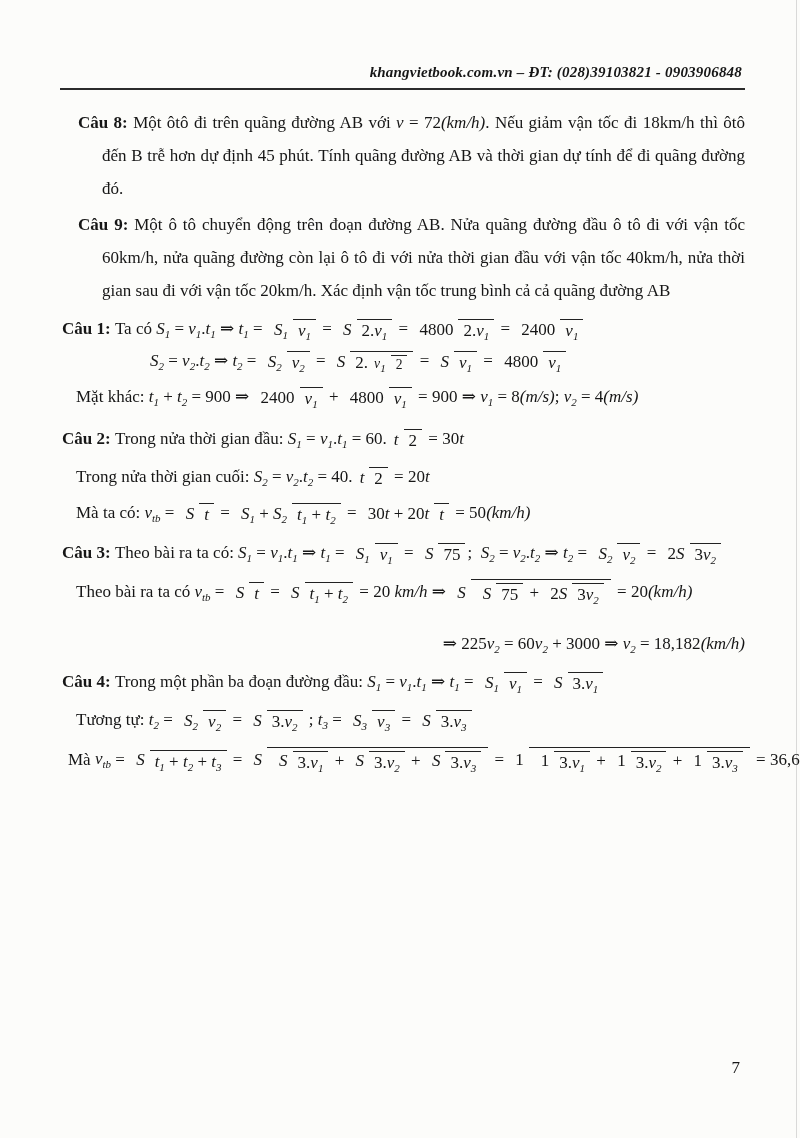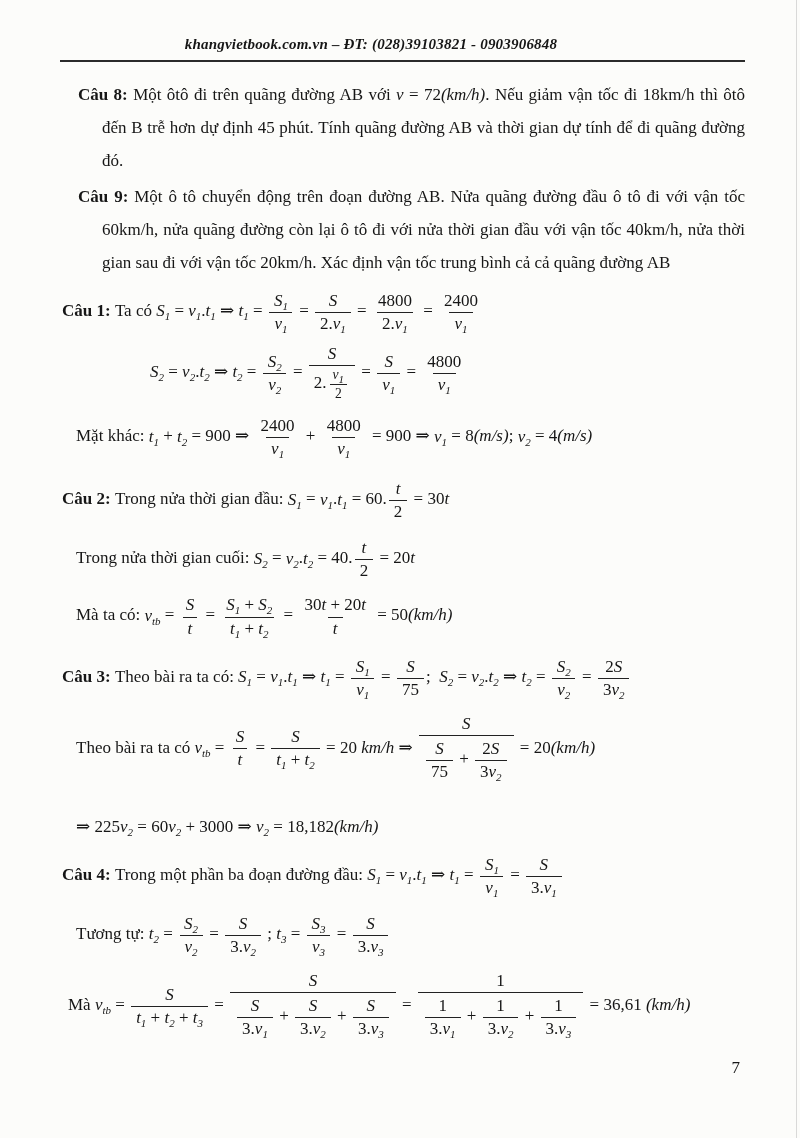--- a/index.html
+++ b/index.html
@@ -3,41 +3,41 @@
 <meta charset="utf-8">
 <style>
   html,body{margin:0;padding:0;}
   body{
     width:800px;height:1138px;position:relative;overflow:hidden;
     background:#fcfcfa;color:#161616;
     font-family:"Liberation Serif","DejaVu Serif",serif;
   }
   .page-edge{position:absolute;right:3px;top:0;height:100%;width:1px;background:rgba(60,60,60,.18);}
   .header-text{
-    text-align:center;font-style:italic;font-weight:bold;font-size:15px;
-    padding:36px 58px 7px 0;letter-spacing:.2px;
+    text-align:right;font-style:italic;font-weight:bold;font-size:15px;
+    padding:36px 58px 7px 0;letter-spacing:.2px;margin-top:28px;
   }
   .rule{border-bottom:2px solid #2b2b2b;margin:0 55px 0 60px;}
   .content{padding:16px 55px 0 62px;font-size:17px;}
   .para{
     text-align:justify;line-height:33px;margin:0 0 3px 16px;
     padding-left:24px;text-indent:-24px;
   }
   .heading{
     text-align:center;font-weight:bold;font-style:italic;
     font-size:18px;margin:16px 0 6px 0;
   }
   .fline{white-space:pre;margin-bottom:0;}
   .up{font-style:normal;}
   .bold{font-weight:bold;}
   .boldital{font-weight:bold;font-style:italic;}
   .var{font-style:italic;}
   sub{font-size:11px;line-height:0;font-style:italic;}
   .frac{
-    display:inline-flex;flex-direction:column;align-items:center;
+    display:inline-flex;flex-direction:row;align-items:center;
     vertical-align:middle;text-align:center;margin:2px 2px;line-height:1.18;
   }
   .frac .num{padding:0 5px 1px 5px;display:inline-block;}
   .frac .den{border-top:1.6px solid #222;padding:1px 5px 0 5px;display:inline-block;}
   .frac.sm{font-size:.8em;margin:0 1px;}
   .page-number{
     position:absolute;right:60px;bottom:60px;font-size:17px;font-weight:normal;
   }
 </style>
 </head>
@@ -51,21 +51,21 @@
       <div class="para"><span class="bold">Câu 8: </span><span class="up">Một ôtô đi trên quãng đường AB với </span><span class="var">v</span><span class="up"> = 72</span><span class="var">(km/h)</span><span class="up">. Nếu giảm vận tốc đi 18km/h thì ôtô đến B trễ hơn dự định 45 phút. Tính quãng đường AB và thời gian dự tính để đi quãng đường đó.</span></div>
       <div class="para"><span class="bold">Câu 9: </span><span class="up">Một ô tô chuyển động trên đoạn đường AB. Nửa quãng đường đầu ô tô đi với vận tốc 60km/h, nửa quãng đường còn lại ô tô đi với nửa thời gian đầu với vận tốc 40km/h, nửa thời gian sau đi với vận tốc 20km/h. Xác định vận tốc trung bình cả cả quãng đường AB</span></div>
       <div class="fline" style="margin-top: 10px;"><span class="bold">Câu 1: </span><span class="up">Ta có </span><span class="var">S<sub>1</sub></span><span class="up"> = </span><span class="var">v<sub>1</sub></span><span class="up">.</span><span class="var">t<sub>1</sub></span><span class="up"> ⇒ </span><span class="var">t<sub>1</sub></span><span class="up"> = </span><span class="frac"><span class="num"><span class="var">S<sub>1</sub></span></span><span class="den"><span class="var">v<sub>1</sub></span></span></span><span class="up"> = </span><span class="frac"><span class="num"><span class="var">S</span></span><span class="den"><span class="up">2.</span><span class="var">v<sub>1</sub></span></span></span><span class="up"> = </span><span class="frac"><span class="num"><span class="up">4800</span></span><span class="den"><span class="up">2.</span><span class="var">v<sub>1</sub></span></span></span><span class="up"> = </span><span class="frac"><span class="num"><span class="up">2400</span></span><span class="den"><span class="var">v<sub>1</sub></span></span></span></div>
       <div class="fline" style="padding-left: 88px; margin-top: 6px;"><span class="var">S<sub>2</sub></span><span class="up"> = </span><span class="var">v<sub>2</sub></span><span class="up">.</span><span class="var">t<sub>2</sub></span><span class="up"> ⇒ </span><span class="var">t<sub>2</sub></span><span class="up"> = </span><span class="frac"><span class="num"><span class="var">S<sub>2</sub></span></span><span class="den"><span class="var">v<sub>2</sub></span></span></span><span class="up"> = </span><span class="frac"><span class="num"><span class="var">S</span></span><span class="den"><span class="up">2.</span><span class="frac sm"><span class="num"><span class="var">v<sub>1</sub></span></span><span class="den"><span class="up">2</span></span></span></span></span><span class="up"> = </span><span class="frac"><span class="num"><span class="var">S</span></span><span class="den"><span class="var">v<sub>1</sub></span></span></span><span class="up"> = </span><span class="frac"><span class="num"><span class="up">4800</span></span><span class="den"><span class="var">v<sub>1</sub></span></span></span></div>
       <div class="fline" style="padding-left: 14px; margin-top: 10px;"><span class="up">Mặt khác: </span><span class="var">t<sub>1</sub></span><span class="up"> + </span><span class="var">t<sub>2</sub></span><span class="up"> = 900 ⇒ </span><span class="frac"><span class="num"><span class="up">2400</span></span><span class="den"><span class="var">v<sub>1</sub></span></span></span><span class="up"> + </span><span class="frac"><span class="num"><span class="up">4800</span></span><span class="den"><span class="var">v<sub>1</sub></span></span></span><span class="up"> = 900 ⇒ </span><span class="var">v<sub>1</sub></span><span class="up"> = 8</span><span class="var">(m/s)</span><span class="up">; </span><span class="var">v<sub>2</sub></span><span class="up"> = 4</span><span class="var">(m/s)</span></div>
       <div class="fline" style="margin-top: 16px;"><span class="bold">Câu 2: </span><span class="up">Trong nửa thời gian đầu: </span><span class="var">S<sub>1</sub></span><span class="up"> = </span><span class="var">v<sub>1</sub></span><span class="up">.</span><span class="var">t<sub>1</sub></span><span class="up"> = 60.</span><span class="frac"><span class="num"><span class="var">t</span></span><span class="den"><span class="up">2</span></span></span><span class="up"> = 30</span><span class="var">t</span></div>
       <div class="fline" style="padding-left: 14px; margin-top: 12px;"><span class="up">Trong nửa thời gian cuối: </span><span class="var">S<sub>2</sub></span><span class="up"> = </span><span class="var">v<sub>2</sub></span><span class="up">.</span><span class="var">t<sub>2</sub></span><span class="up"> = 40.</span><span class="frac"><span class="num"><span class="var">t</span></span><span class="den"><span class="up">2</span></span></span><span class="up"> = 20</span><span class="var">t</span></div>
       <div class="fline" style="padding-left: 14px; margin-top: 10px;"><span class="up">Mà ta có: </span><span class="var">v<sub>tb</sub></span><span class="up"> = </span><span class="frac"><span class="num"><span class="var">S</span></span><span class="den"><span class="var">t</span></span></span><span class="up"> = </span><span class="frac"><span class="num"><span class="var">S<sub>1</sub></span><span class="up"> + </span><span class="var">S<sub>2</sub></span></span><span class="den"><span class="var">t<sub>1</sub></span><span class="up"> + </span><span class="var">t<sub>2</sub></span></span></span><span class="up"> = </span><span class="frac"><span class="num"><span class="up">30</span><span class="var">t</span><span class="up"> + 20</span><span class="var">t</span></span><span class="den"><span class="var">t</span></span></span><span class="up"> = 50</span><span class="var">(km/h)</span></div>
       <div class="fline" style="margin-top: 14px;"><span class="bold">Câu 3: </span><span class="up">Theo bài ra ta có: </span><span class="var">S<sub>1</sub></span><span class="up"> = </span><span class="var">v<sub>1</sub></span><span class="up">.</span><span class="var">t<sub>1</sub></span><span class="up"> ⇒ </span><span class="var">t<sub>1</sub></span><span class="up"> = </span><span class="frac"><span class="num"><span class="var">S<sub>1</sub></span></span><span class="den"><span class="var">v<sub>1</sub></span></span></span><span class="up"> = </span><span class="frac"><span class="num"><span class="var">S</span></span><span class="den"><span class="up">75</span></span></span><span class="up">;  </span><span class="var">S<sub>2</sub></span><span class="up"> = </span><span class="var">v<sub>2</sub></span><span class="up">.</span><span class="var">t<sub>2</sub></span><span class="up"> ⇒ </span><span class="var">t<sub>2</sub></span><span class="up"> = </span><span class="frac"><span class="num"><span class="var">S<sub>2</sub></span></span><span class="den"><span class="var">v<sub>2</sub></span></span></span><span class="up"> = </span><span class="frac"><span class="num"><span class="up">2</span><span class="var">S</span></span><span class="den"><span class="up">3</span><span class="var">v<sub>2</sub></span></span></span></div>
       <div class="fline" style="padding-left: 14px; margin-top: 10px;"><span class="up">Theo bài ra ta có </span><span class="var">v<sub>tb</sub></span><span class="up"> = </span><span class="frac"><span class="num"><span class="var">S</span></span><span class="den"><span class="var">t</span></span></span><span class="up"> = </span><span class="frac"><span class="num"><span class="var">S</span></span><span class="den"><span class="var">t<sub>1</sub></span><span class="up"> + </span><span class="var">t<sub>2</sub></span></span></span><span class="up"> = 20 </span><span class="var">km/h</span><span class="up"> ⇒ </span><span class="frac"><span class="num"><span class="var">S</span></span><span class="den"><span class="frac"><span class="num"><span class="var">S</span></span><span class="den"><span class="up">75</span></span></span><span class="up"> + </span><span class="frac"><span class="num"><span class="up">2</span><span class="var">S</span></span><span class="den"><span class="up">3</span><span class="var">v<sub>2</sub></span></span></span></span></span><span class="up"> = 20</span><span class="var">(km/h)</span></div>
-      <div class="fline" style="padding-left: 14px; margin-top: 30px;"><span class="up">⇒ 225</span><span class="var">v<sub>2</sub></span><span class="up"> = 60</span><span class="var">v<sub>2</sub></span><span class="up"> + 3000 ⇒ </span><span class="var">v<sub>2</sub></span><span class="up"> = 18,182</span><span class="var">(km/h)</span></div>
+      <div class="fline" style="padding-left: 14px; margin-top: 24px; text-align: right;"><span class="up">⇒ 225</span><span class="var">v<sub>2</sub></span><span class="up"> = 60</span><span class="var">v<sub>2</sub></span><span class="up"> + 3000 ⇒ </span><span class="var">v<sub>2</sub></span><span class="up"> = 18,182</span><span class="var">(km/h)</span></div>
       <div class="fline" style="margin-top: 16px;"><span class="bold">Câu 4: </span><span class="up">Trong một phần ba đoạn đường đầu: </span><span class="var">S<sub>1</sub></span><span class="up"> = </span><span class="var">v<sub>1</sub></span><span class="up">.</span><span class="var">t<sub>1</sub></span><span class="up"> ⇒ </span><span class="var">t<sub>1</sub></span><span class="up"> = </span><span class="frac"><span class="num"><span class="var">S<sub>1</sub></span></span><span class="den"><span class="var">v<sub>1</sub></span></span></span><span class="up"> = </span><span class="frac"><span class="num"><span class="var">S</span></span><span class="den"><span class="up">3.</span><span class="var">v<sub>1</sub></span></span></span></div>
       <div class="fline" style="padding-left: 14px; margin-top: 12px;"><span class="up">Tương tự: </span><span class="var">t<sub>2</sub></span><span class="up"> = </span><span class="frac"><span class="num"><span class="var">S<sub>2</sub></span></span><span class="den"><span class="var">v<sub>2</sub></span></span></span><span class="up"> = </span><span class="frac"><span class="num"><span class="var">S</span></span><span class="den"><span class="up">3.</span><span class="var">v<sub>2</sub></span></span></span><span class="up"> ; </span><span class="var">t<sub>3</sub></span><span class="up"> = </span><span class="frac"><span class="num"><span class="var">S<sub>3</sub></span></span><span class="den"><span class="var">v<sub>3</sub></span></span></span><span class="up"> = </span><span class="frac"><span class="num"><span class="var">S</span></span><span class="den"><span class="up">3.</span><span class="var">v<sub>3</sub></span></span></span></div>
       <div class="fline" style="padding-left: 6px; margin-top: 10px;"><span class="up">Mà </span><span class="var">v<sub>tb</sub></span><span class="up"> = </span><span class="frac"><span class="num"><span class="var">S</span></span><span class="den"><span class="var">t<sub>1</sub></span><span class="up"> + </span><span class="var">t<sub>2</sub></span><span class="up"> + </span><span class="var">t<sub>3</sub></span></span></span><span class="up"> = </span><span class="frac"><span class="num"><span class="var">S</span></span><span class="den"><span class="frac"><span class="num"><span class="var">S</span></span><span class="den"><span class="up">3.</span><span class="var">v<sub>1</sub></span></span></span><span class="up"> + </span><span class="frac"><span class="num"><span class="var">S</span></span><span class="den"><span class="up">3.</span><span class="var">v<sub>2</sub></span></span></span><span class="up"> + </span><span class="frac"><span class="num"><span class="var">S</span></span><span class="den"><span class="up">3.</span><span class="var">v<sub>3</sub></span></span></span></span></span><span class="up"> = </span><span class="frac"><span class="num"><span class="up">1</span></span><span class="den"><span class="frac"><span class="num"><span class="up">1</span></span><span class="den"><span class="up">3.</span><span class="var">v<sub>1</sub></span></span></span><span class="up"> + </span><span class="frac"><span class="num"><span class="up">1</span></span><span class="den"><span class="up">3.</span><span class="var">v<sub>2</sub></span></span></span><span class="up"> + </span><span class="frac"><span class="num"><span class="up">1</span></span><span class="den"><span class="up">3.</span><span class="var">v<sub>3</sub></span></span></span></span></span><span class="up"> = 36,61 </span><span class="var">(km/h)</span></div>
     </div>
 
   <div class="page-number">7</div>
 
   <div class="page-edge"></div>
 </div>
 

